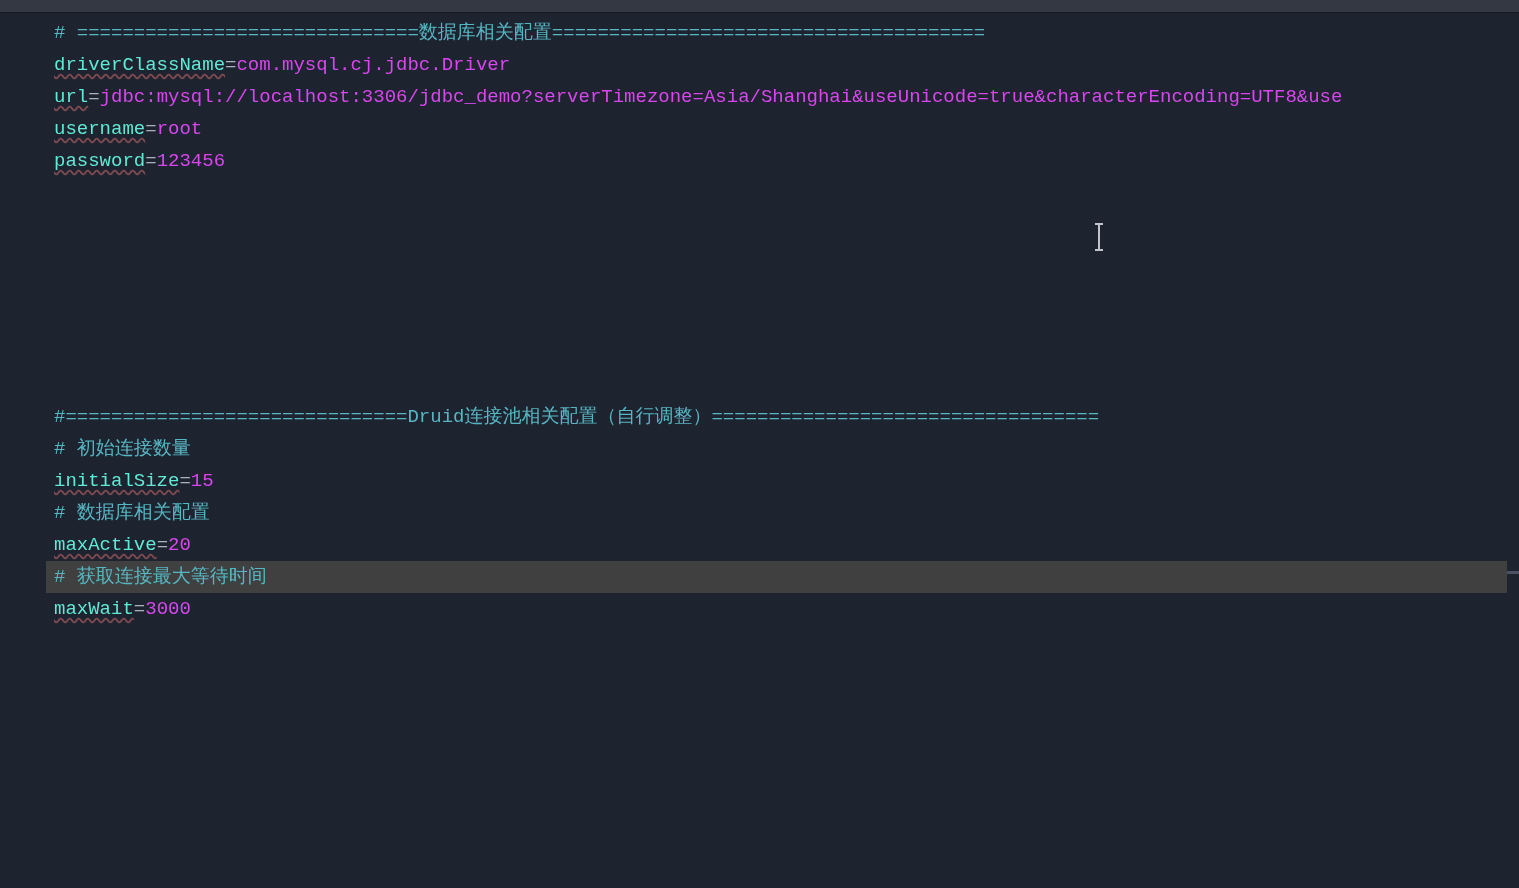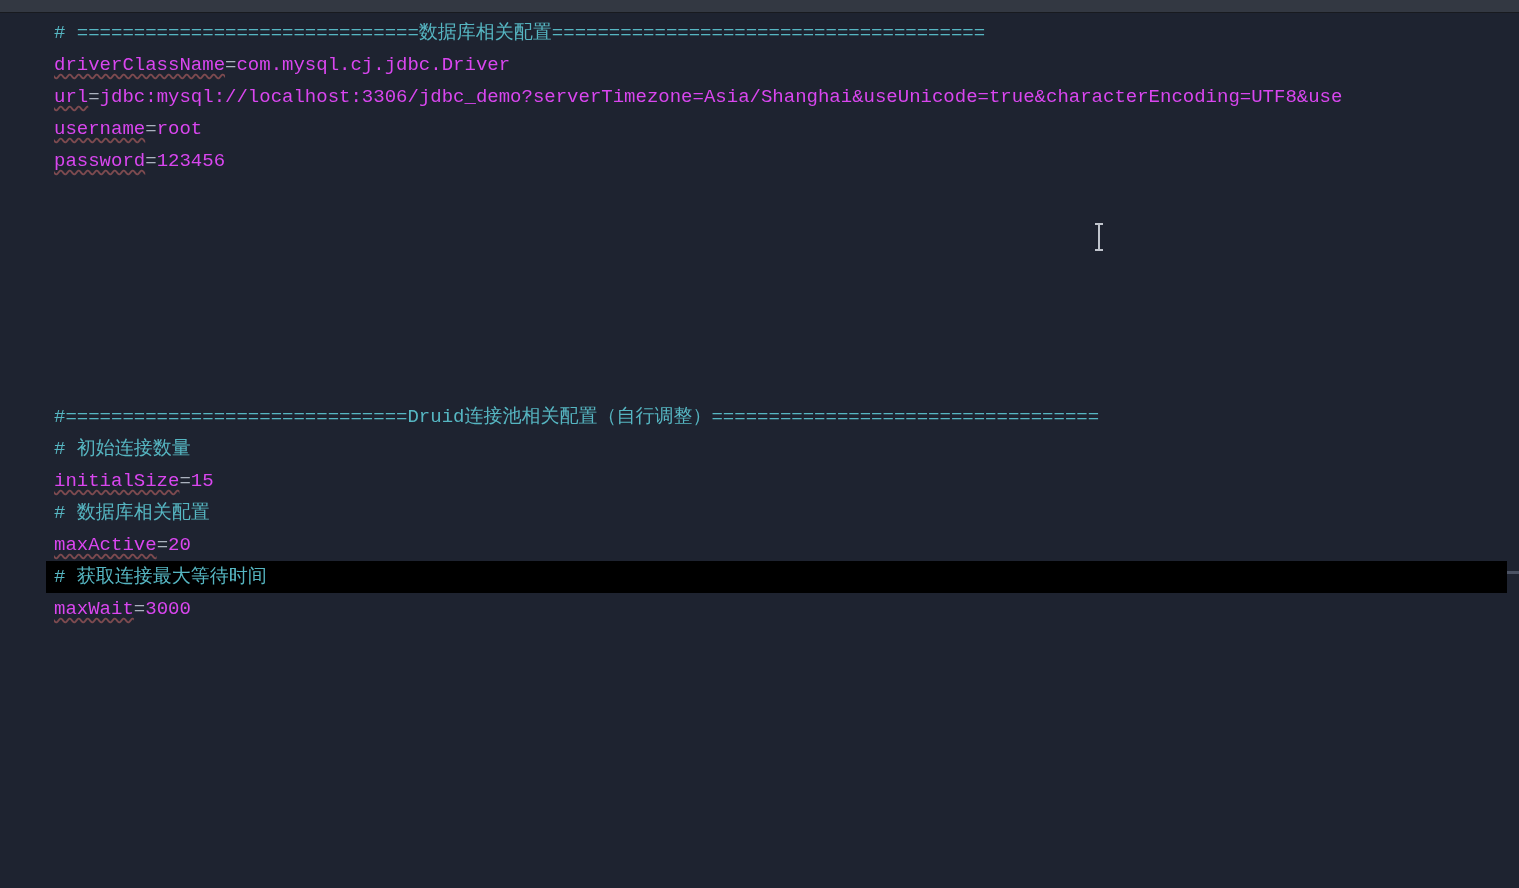--- a/index.html
+++ b/index.html
@@ -38,30 +38,30 @@
       overflow: hidden;
     }
     .code-line {
       height: 32px;
       line-height: 32px;
       white-space: nowrap;
       padding-left: 8px;
       position: relative;
     }
     .code-line.highlighted {
-      background: #000000;
+      background: #404040;
     }
     .code-line.blank {
       height: 32px;
     }
     .comment {
       color: #56b6c2;
     }
     .prop-key {
-      color: #d946ef;
+      color: #5eead4;
       text-decoration: underline wavy #7d4a4f;
       text-decoration-skip-ink: none;
       text-underline-offset: 3px;
     }
     .equals {
       color: #abb2bf;
     }
     .prop-value {
       color: #d946ef;
     }

